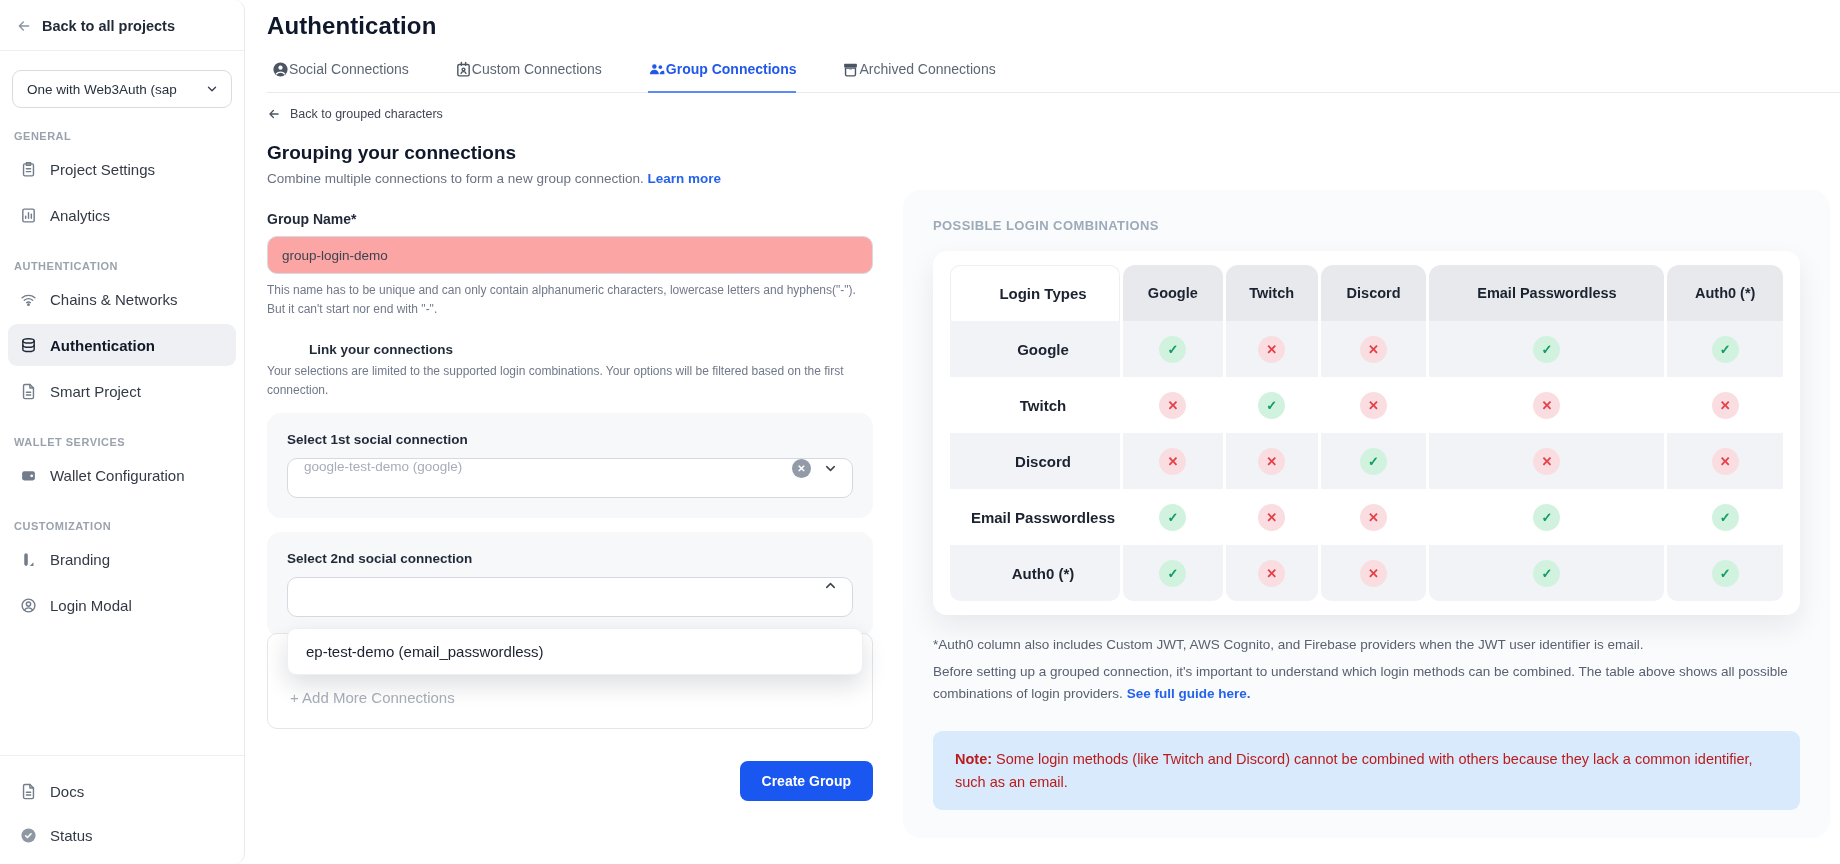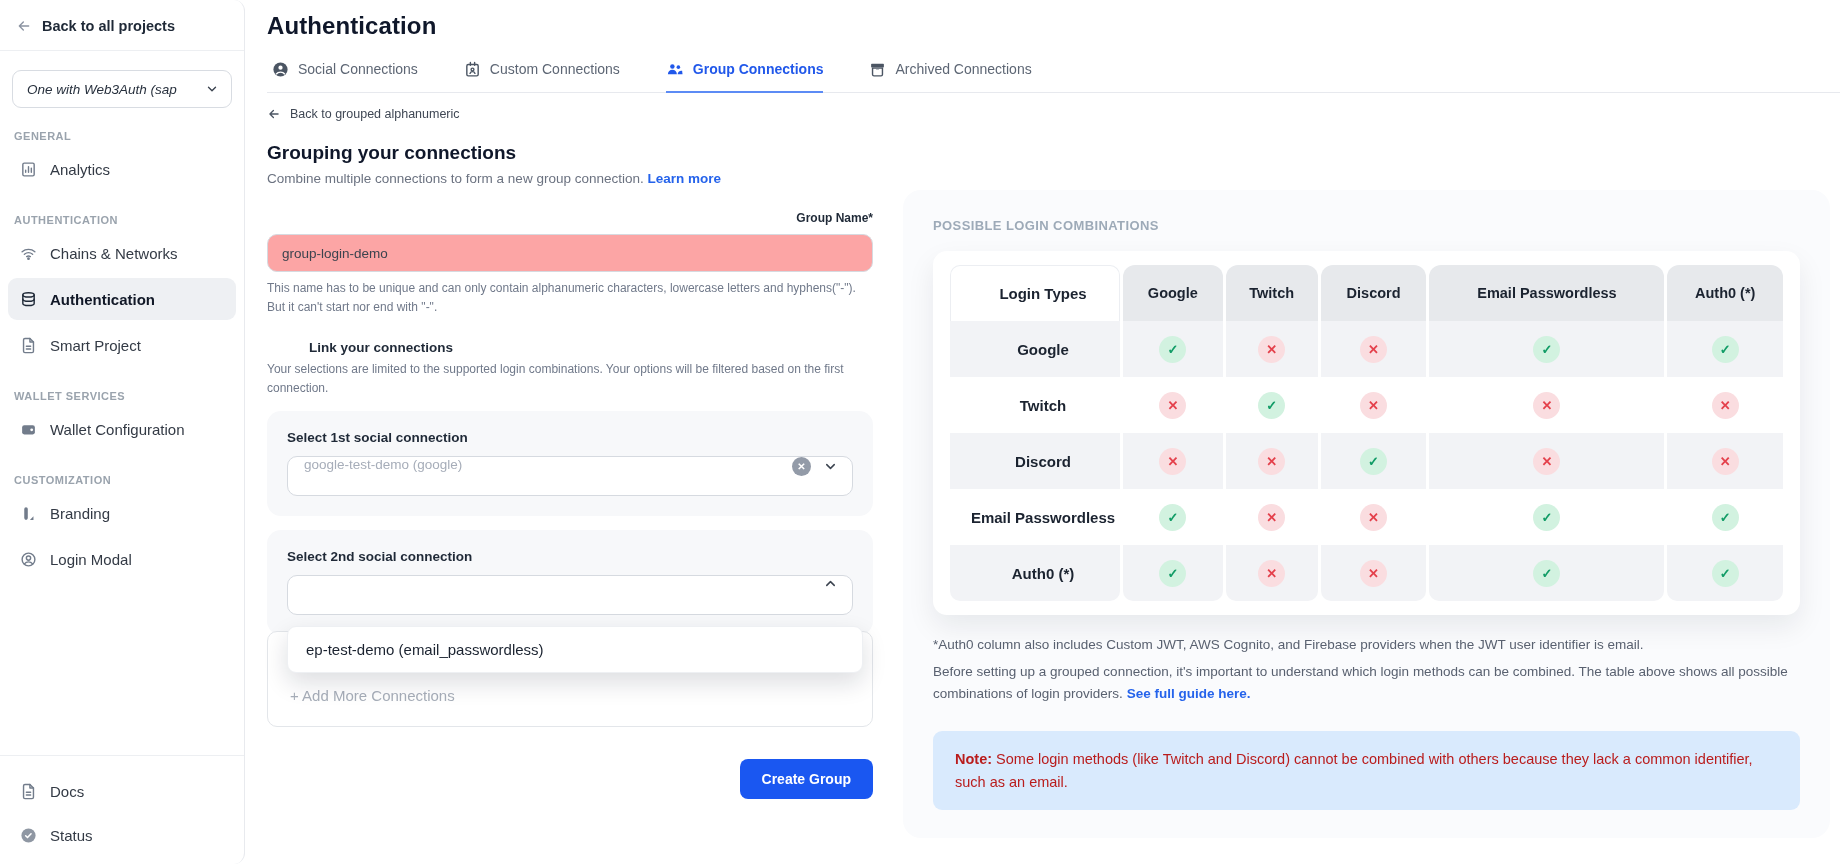--- a/index.html
+++ b/index.html
@@ -10,56 +10,56 @@
   
   .sidebar { width:245px; flex:0 0 245px; border-right:1px solid #e8eaee;
     display:flex; flex-direction:column; background:#fff;border-radius:11px; }
   .sb-back { display:flex; align-items:center; gap:10px; padding:18px 16px 16px 16px;
     font-size:14.5px; font-weight:700; color:#1f2937; cursor:pointer; }
   .sb-back .icn { color:#8b93a1; }
   .sb-divider { border-top:1px solid #edeff2; }
   .project-select { margin:19px 12px 0 12px; height:38px; border:1px solid #d8dce2;
     border-radius:9px; display:flex; align-items:center; justify-content:space-between;
     padding:0 12px 0 14px; font-size:13.5px; font-weight:500; color:#27303d;
-    background:#fff; cursor:pointer; white-space:nowrap; overflow:hidden;font-style:italic; }
+    background:#fff; cursor:pointer; white-space:nowrap; overflow:hidden; }
   .project-select .icn { color:#3c4450; }
   .sb-section-label { margin:22px 14px 4px 14px; font-size:11px; font-weight:700;
     letter-spacing:.5px; color:#9aa3ad; }
   .sb-item { height:42px; margin:2px 8px; padding:0 8px 0 12px; border-radius:9px;
     display:flex; align-items:center; gap:13px; font-size:15px; font-weight:500;
     color:#333a45; cursor:pointer; }
   .sb-item .icn { color:#727c8b; display:inline-flex; }
   .sb-item.active { background:#eef0f3; color:#111827; font-weight:600; }
   .sb-item.active .icn { color:#1f2937; }
   .sb-spacer { flex:1; }
   .sb-footer { padding-bottom:6px; }
   .sb-footer .sb-divider { margin-bottom:14px; }
 
   
   main { flex:1; min-width:0; padding:12px 0 0 22px; }
   h1.page-title { font-size:24px; font-weight:700; color:#0f172a; letter-spacing:.1px; }
   .tabs { display:flex; gap:46px; margin-top:20px; border-bottom:1px solid #e7e9ee;
     padding-left:5px; }
-  .tab { display:flex; align-items:center; gap:9px; padding-bottom:13px;
+  .tab { display:flex; align-items:center; gap:0; padding-bottom:13px;
     font-size:14px; font-weight:500; color:#5d6674; cursor:pointer;
     border-bottom:2.5px solid transparent; margin-bottom:-1px; }
   .tab .icn { color:#4b5563; display:inline-flex; }
   .tab.active { color:#2158ea; font-weight:600; border-bottom-color:#5c8bf5; }
   .tab.active .icn { color:#2158ea; }
 
   .content { display:flex; align-items:flex-start; }
   .form-col { width:606px; flex:0 0 606px; }
 
   .back-link { display:flex; align-items:center; gap:9px; margin-top:14px;
     font-size:12.5px; font-weight:500; color:#3f4754; cursor:pointer; }
   .back-link .icn { color:#4b5563; }
   h2.section-title { margin-top:21px; font-size:19px; font-weight:700; color:#0f172a; }
   .subline { margin-top:7px; font-size:13.5px; color:#6b7280; }
   a.lnk { color:#2563eb; font-weight:600; text-decoration:none; cursor:pointer; }
-  .field-label { margin-top:25px; font-size:12px; font-weight:700; color:#1f2937;text-align:right; }
+  .field-label { margin-top:25px; font-size:14px; font-weight:700; color:#1f2937; }
   .text-input { margin-top:9px; width:100%; height:38px; border:1px solid #d6dae0;
     border-radius:10px; padding:0 14px; font-size:13.5px; color:#3c434e;
     font-family:"Liberation Sans", sans-serif; background:#fca5a5; outline:none; }
   .helper { margin-top:7px; font-size:12px; line-height:1.55; color:#70798a; }
   .link-title { margin-top:24px; font-size:13.5px; font-weight:700; color:#1f2937;margin-left:42px; }
   .link-sub { margin-top:5px; font-size:12px; line-height:1.55; color:#70798a; }
 
   .conn-card { margin-top:14px; background:#f7f8fa; border-radius:14px; padding:19px 20px 20px 20px; }
   .conn-label { font-size:13.5px; font-weight:700; color:#1f2937; }
   .select { margin-top:11px; height:40px; background:#fff; border:1px solid #d6dae0;
@@ -140,20 +140,30 @@
         <svg width="14" height="14" viewBox="0 0 24 24" fill="none" stroke="currentColor" stroke-width="2.4" stroke-linecap="round" stroke-linejoin="round">
             <path d="M6 9l6 6 6-6"></path>
           </svg>
       </span>
     </div>
 
     <div class="sb-section-label">GENERAL</div>
     <div class="sb-item">
       <span class="icn">
         <svg width="17" height="17" viewBox="0 0 24 24" fill="none" stroke="currentColor" stroke-width="2" stroke-linecap="round" stroke-linejoin="round">
+            <rect x="5" y="4" width="14" height="17" rx="2"></rect>
+            <path d="M9 2.5h6V6H9z"></path>
+            <path d="M9 11h6M9 15h6"></path>
+          </svg>
+      </span>
+      <span>Project Settings</span>
+    </div>
+    <div class="sb-item">
+      <span class="icn">
+        <svg width="17" height="17" viewBox="0 0 24 24" fill="none" stroke="currentColor" stroke-width="2" stroke-linecap="round" stroke-linejoin="round">
             <rect x="4" y="3" width="16" height="18" rx="2"></rect>
             <path d="M8 16v-3M12 16V8M16 16v-6"></path>
           </svg>
       </span>
       <span>Analytics</span>
     </div>
 
     <div class="sb-section-label">AUTHENTICATION</div>
     <div class="sb-item">
       <span class="icn">
@@ -295,21 +305,21 @@
 
     <div class="content">
 
       <section class="form-col">
         <div class="back-link">
           <span class="icn">
             <svg width="14" height="14" viewBox="0 0 24 24" fill="none" stroke="currentColor" stroke-width="2.2" stroke-linecap="round" stroke-linejoin="round">
                 <path d="M19 12H5M11 18l-6-6 6-6"></path>
               </svg>
           </span>
-          <span>Back to grouped alphanumeric</span>
+          <span>Back to grouped characters</span>
         </div>
 
         <h2 class="section-title">Grouping your connections</h2>
         <div class="subline">
           <span>Combine multiple connections to form a new group connection.</span>
           <a class="lnk">Learn more</a>
         </div>
 
         <div class="field-label">Group Name*</div>
         <input class="text-input" type="text" value="group-login-demo" style="">

